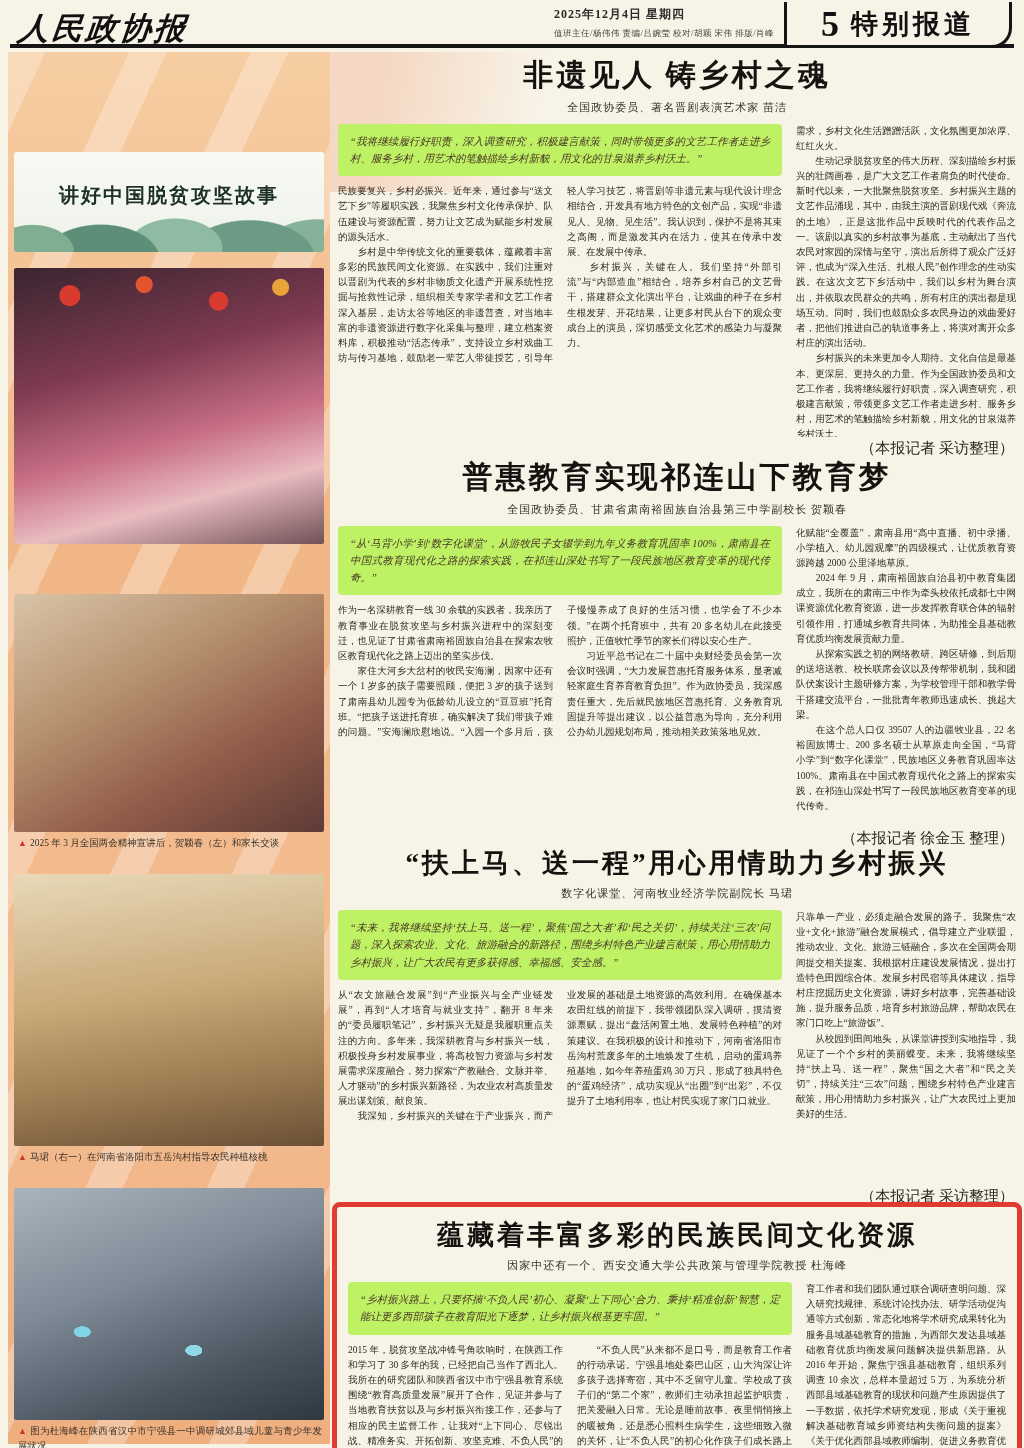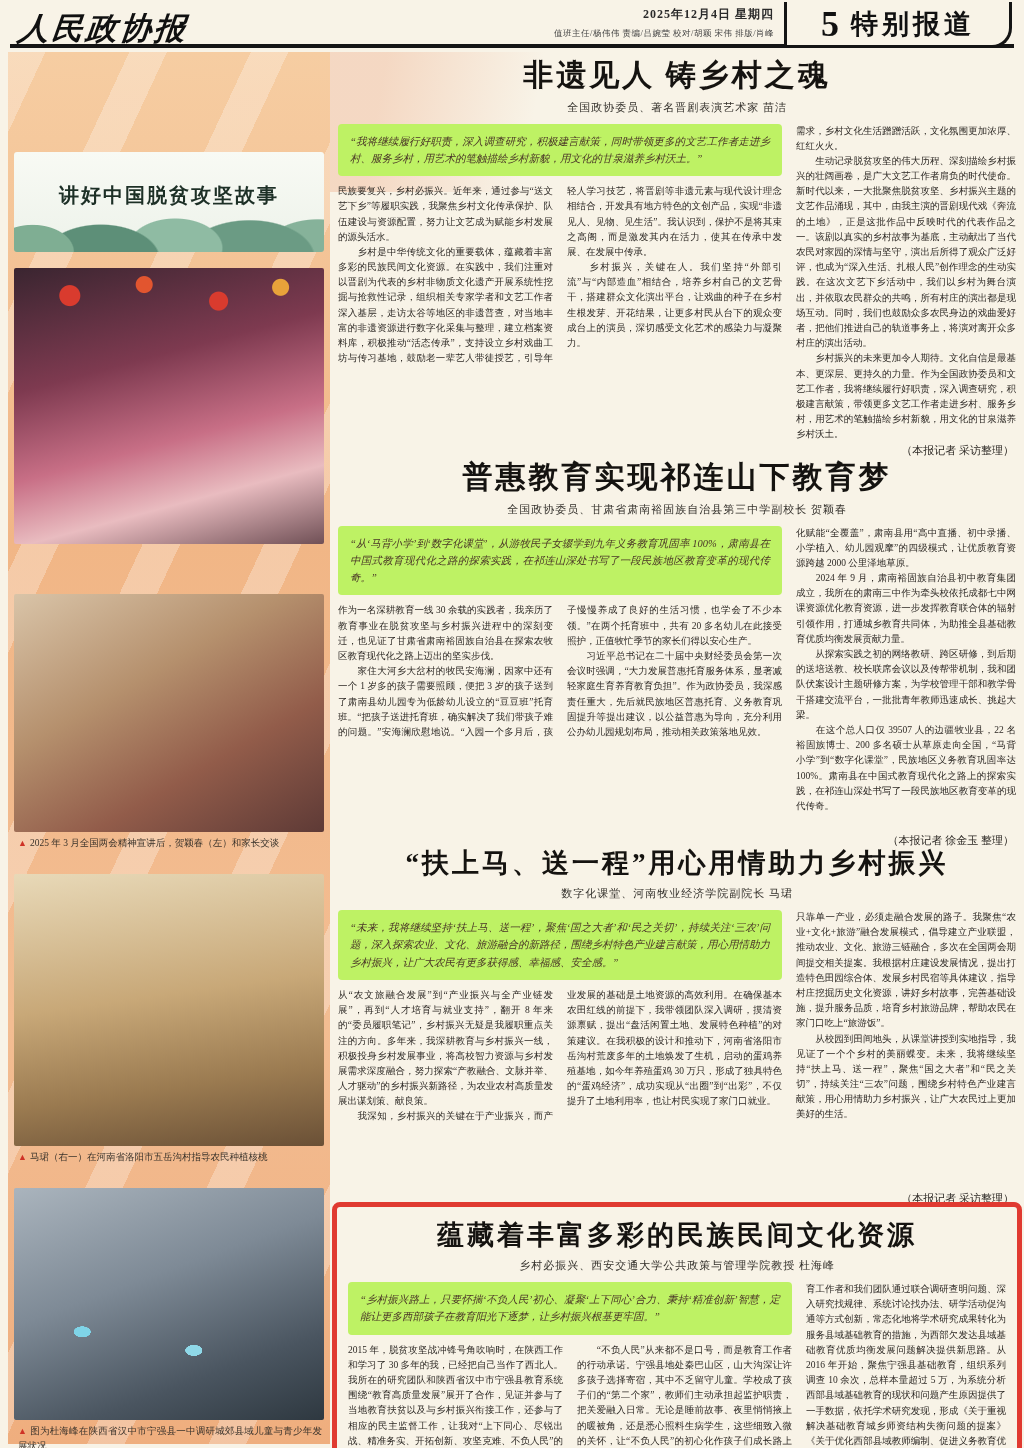--- a/index.html
+++ b/index.html
@@ -3,21 +3,21 @@
 <meta charset="utf-8">
 <style>
   * { margin:0; padding:0; box-sizing:border-box; }
   body { font-family:"Liberation Serif","DejaVu Serif",serif; background:#d8d2c4; }
   .page { position:relative; width:1024px; height:1448px; margin:0 auto; background:#f8f3e7; overflow:hidden; }
 
   
   .masthead { position:absolute; left:0; top:0; width:1024px; height:52px; }
   .masthead-rule { position:absolute; left:10px; right:10px; top:44px; height:4px; background:#151515; }
   .paper-logo { position:absolute; left:18px; top:8px; font-size:31px; font-weight:700; font-style:italic; letter-spacing:3px; color:#101010; transform:skewX(-6deg); }
-  .head-meta { position:absolute; right:250px; top:6px; text-align:right; color:#2a2a2a; }
+  .head-meta { position:absolute; right:250px; top:6px; color:#2a2a2a; }
   .date-line { font-size:12px; font-weight:700; letter-spacing:1px; }
   .staff-line { font-size:8.5px; margin-top:5px; color:#444; letter-spacing:.5px; }
   .section-tag { position:absolute; right:12px; top:2px; width:228px; height:46px; background:#f8f3e7; border:3px solid #141414; border-top:none; border-radius:0 0 20px 0; display:flex; align-items:center; justify-content:center; gap:12px; }
   .page-num { font-size:36px; font-weight:700; color:#111; line-height:1; }
   .section-name { font-size:27px; font-weight:700; letter-spacing:4px; color:#111; }
 
   
   .rail { position:absolute; left:8px; top:52px; width:322px; height:1392px;
     background: repeating-linear-gradient(115deg, rgba(255,255,255,.28) 0 34px, rgba(255,255,255,0) 34px 110px),
       linear-gradient(180deg,#f6cda2 0%, #f1b686 35%, #f3bd92 70%, #efae7e 100%); padding-left: 21px; }
@@ -69,21 +69,21 @@
   .art-3 .headline, .art-4 .headline { font-size:27px; }
   .byline { text-align:center; font-size:11px; color:#33302b; margin:7px 0 9px; letter-spacing:1px; }
 
   .art-body { flex:1; display:flex; gap:14px; overflow:hidden; }
   .body-left { width:444px; display:flex; flex-direction:column; }
   .quote-box { background:#bef264; border-radius:4px; padding:9px 12px; font-size:10.5px; line-height:1.65; color:#4a3627; font-style:italic; text-align:justify; margin-bottom:8px; }
   .cols-2 { flex:1; column-count:2; column-gap:14px; overflow:hidden; }
   .body-right { flex:1; display:flex; flex-direction:column; overflow:hidden; }
   .body-text { font-size:9.5px; line-height:1.6; color:#2c2824; text-align:justify; white-space:pre-line; overflow:hidden; }
   .body-right .body-text { flex:1; }
-  .attribution { font-size:11px; color:#2c2824; text-align:right; padding:2px 2px 0 0; }
+  .attribution { font-size:15px; color:#2c2824; text-align:right; padding:2px 2px 0 0; }
 
   .redbox { position:absolute; left:-6px; top:-8px; width:690px; height:300px; border:5px solid #e03a31; border-radius:8px; pointer-events:none; }
   .art-4 { padding:10px 10px 6px; }
 </style>
 </head>
 <body>
 
 <div class="page">
 
   <div class="masthead">
@@ -171,21 +171,21 @@
           <div class="body-text">只靠单一产业，必须走融合发展的路子。我聚焦“农业+文化+旅游”融合发展模式，倡导建立产业联盟，推动农业、文化、旅游三链融合，多次在全国两会期间提交相关提案。我根据村庄建设发展情况，提出打造特色田园综合体、发展乡村民宿等具体建议，指导村庄挖掘历史文化资源，讲好乡村故事，完善基础设施，提升服务品质，培育乡村旅游品牌，帮助农民在家门口吃上“旅游饭”。
 　　从校园到田间地头，从课堂讲授到实地指导，我见证了一个个乡村的美丽蝶变。未来，我将继续坚持“扶上马、送一程”，聚焦“国之大者”和“民之关切”，持续关注“三农”问题，围绕乡村特色产业建言献策，用心用情助力乡村振兴，让广大农民过上更加美好的生活。</div>
           <div class="attribution">（本报记者  采访整理）</div>
         </div>
       </div>
     </div>
 
     <div class="article art-4">
       <div class="redbox"></div>
       <div class="headline">蕴藏着丰富多彩的民族民间文化资源</div>
-      <div class="byline">乡村必振兴、西安交通大学公共政策与管理学院教授  杜海峰</div>
+      <div class="byline">因家中还有一个、西安交通大学公共政策与管理学院教授  杜海峰</div>
       <div class="art-body">
         <div class="body-left">
           <div class="quote-box">“乡村振兴路上，只要怀揣‘不负人民’初心、凝聚‘上下同心’合力、秉持‘精准创新’智慧，定能让更多西部孩子在教育阳光下逐梦，让乡村振兴根基更牢固。”</div>
           <div class="cols-2 body-text">2015 年，脱贫攻坚战冲锋号角吹响时，在陕西工作和学习了 30 多年的我，已经把自己当作了西北人。我所在的研究团队和陕西省汉中市宁强县教育系统围绕“教育高质量发展”展开了合作，见证并参与了当地教育扶贫以及与乡村振兴衔接工作，还参与了相应的民主监督工作，让我对“上下同心、尽锐出战、精准务实、开拓创新、攻坚克难、不负人民”的脱贫攻坚精神有了切实而系统的体悟。
 　　“不负人民”从来都不是口号，而是教育工作者的行动承诺。宁强县地处秦巴山区，山大沟深让许多孩子选择寄宿，其中不乏留守儿童。学校成了孩子们的“第二个家”，教师们主动承担起监护职责，把关爱融入日常。无论是睡前故事、夜里悄悄掖上的暖被角，还是悉心照料生病学生，这些细致入微的关怀，让“不负人民”的初心化作孩子们成长路上最坚实的守护。</div>
         </div>
         <div class="body-right">
           <div class="body-text">育工作者和我们团队通过联合调研查明问题、深入研究找规律、系统讨论找办法、研学活动促沟通等方式创新，常态化地将学术研究成果转化为服务县域基础教育的措施，为西部欠发达县域基础教育优质均衡发展问题解决提供新思路。从 2016 年开始，聚焦宁强县基础教育，组织系列调查 10 余次，总样本量超过 5 万，为系统分析西部县域基础教育的现状和问题产生原因提供了一手数据，依托学术研究发现，形成《关于重视解决基础教育城乡师资结构失衡问题的提案》《关于优化西部县域教师编制、促进义务教育优质均衡发展》等提案，以及《关于分学段有序推进“智能+教育”课程体系建设》等建议，多条建议被有关部门采纳吸收。
 　　如今宁强校园更美、孩子笑容更甜，教育振兴画卷正徐徐展开。乡村振兴路上，只要怀揣“不负人民”初心、凝聚“上下同心”合力、秉持“精准创新”智慧，定能让更多西部孩子在教育阳光下逐梦，让乡村振兴根基更牢固。</div>
 

